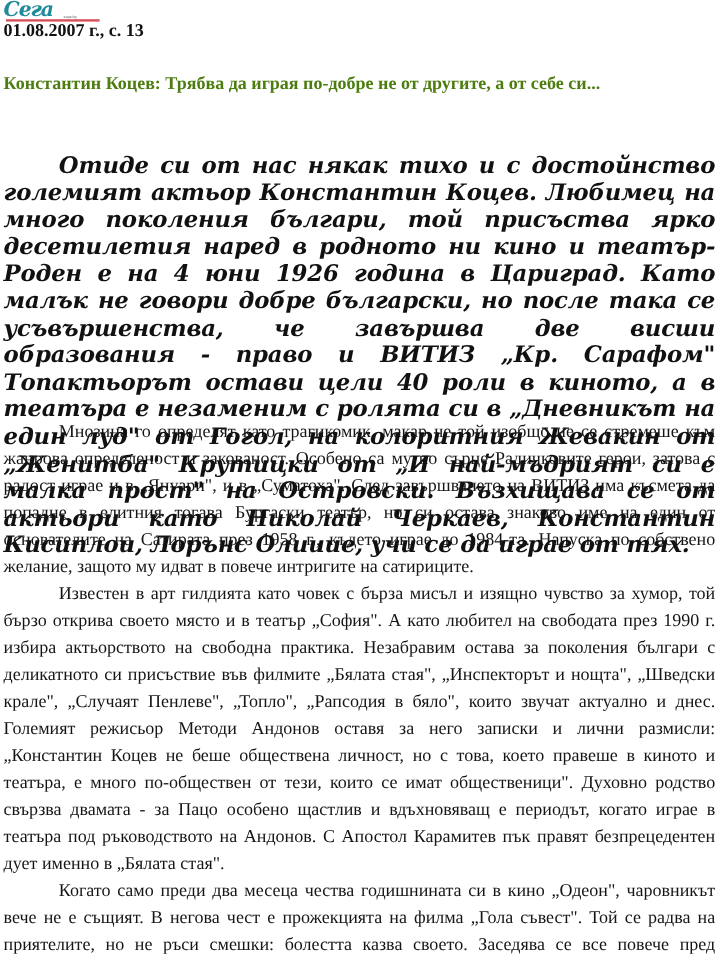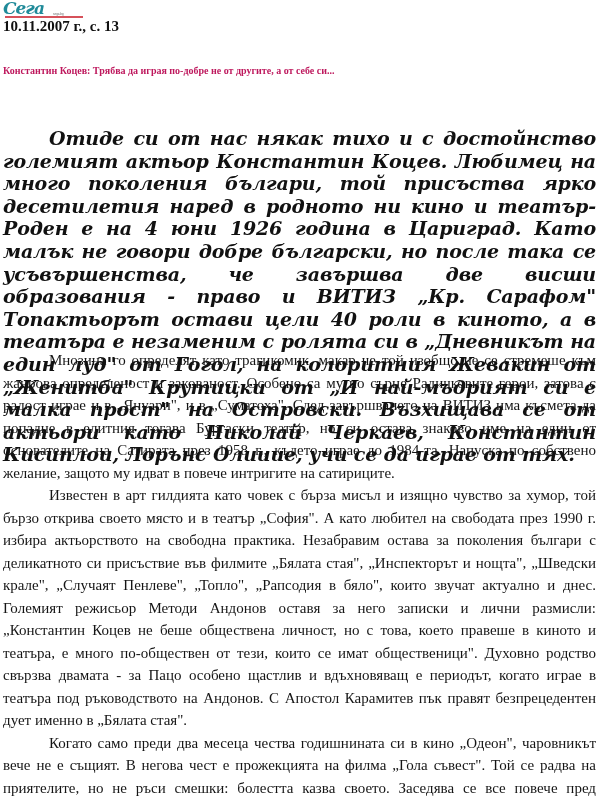--- a/index.html
+++ b/index.html
@@ -57,23 +57,23 @@
       font-size: 15px;
       color: #111;
     }
     .headline {
       position: absolute;
       left: 3px;
       top: 61px;
       width: 590px;
       font-family: "Liberation Serif", serif;
       font-weight: bold;
-      font-size: 10px;
+      font-size: 15px;
       line-height: 19px;
-      color: #be185d;
+      color: #4d7c0f;
     }
     .lead {
       position: absolute;
       left: 3px;
       top: 127px;
       width: 593px;
       font-family: "DejaVu Serif", serif;
       font-style: italic;
       font-weight: bold;
       font-size: 19px;
@@ -102,21 +102,21 @@
   </style>
 </head>
 <body>
 
 <div class="logo">
   <span class="logo-text">Сега</span>
   <span class="logo-sub">sega.bg</span>
   <div class="logo-line"></div>
 </div>
 
-<div class="date-line">10.11.2007 г., с. 13</div>
+<div class="date-line">01.08.2007 г., с. 13</div>
 
 <div class="headline">Константин Коцев: Трябва да играя по-добре не от другите, а от себе си...</div>
 
 <div class="lead">Отиде си от нас някак тихо и с достойнство големият актьор Константин Коцев. Любимец на много поколения българи, той присъства ярко десетилетия наред в родното ни кино и театър- Роден е на 4 юни 1926 година в Цариград. Като малък не говори добре български, но после така се усъвършенства, че завършва две висши образования - право и ВИТИЗ „Кр. Сарафом" Топактьорът остави цели 40 роли в киното, а в театъра е незаменим с ролята си в „Дневникът на един луд" от Гогол, на колоритния Жевакин от „Женитба" Крутицки от „И най-мъдрият си е малка прост" на Островски. Възхищава се от актьори като Николай Черкаев, Константин Кисиплоu, Лорънс Олиuие, учи се да играе от тях.</div>
 
 <div class="body-text">
   <p>Мнозина го определят като трагикомик, макар че той изобщо не се стремеше към жанрова определеност и закованост. Особено са му по сърце Радичковите герои, затова с радост играе и в „Януари", и в „Суматоха". След завършването на ВИТИЗ има късмета да попадне в елитния тогава Бургаски театър, но си остава знаково име на един от основателите на Сатирата през 1958 г., където играе до 1984-та. Напуска по собствено желание, защото му идват в повече интригите на сатириците.</p>
   <p>Известен в арт гилдията като човек с бърза мисъл и изящно чувство за хумор, той бързо открива своето място и в театър „София". А като любител на свободата през 1990 г. избира актьорството на свободна практика. Незабравим остава за поколения българи с деликатното си присъствие във филмите „Бялата стая", „Инспекторът и нощта", „Шведски крале", „Случаят Пенлеве", „Топло", „Рапсодия в бяло", които звучат актуално и днес. Големият режисьор Методи Андонов оставя за него записки и лични размисли: „Константин Коцев не беше обществена личност, но с това, което правеше в киното и театъра, е много по-обществен от тези, които се имат общественици". Духовно родство свързва двамата - за Пацо особено щастлив и вдъхновяващ е периодът, когато играе в театъра под ръководството на Андонов. С Апостол Карамитев пък правят безпрецедентен дует именно в „Бялата стая".</p>
   <p>Когато само преди два месеца чества годишнината си в кино „Одеон", чаровникът вече не е същият. В негова чест е прожекцията на филма „Гола съвест". Той се радва на приятелите, но не ръси смешки: болестта казва своето. Заседява се все повече пред телевизора, не прави и</p>
 </div>

